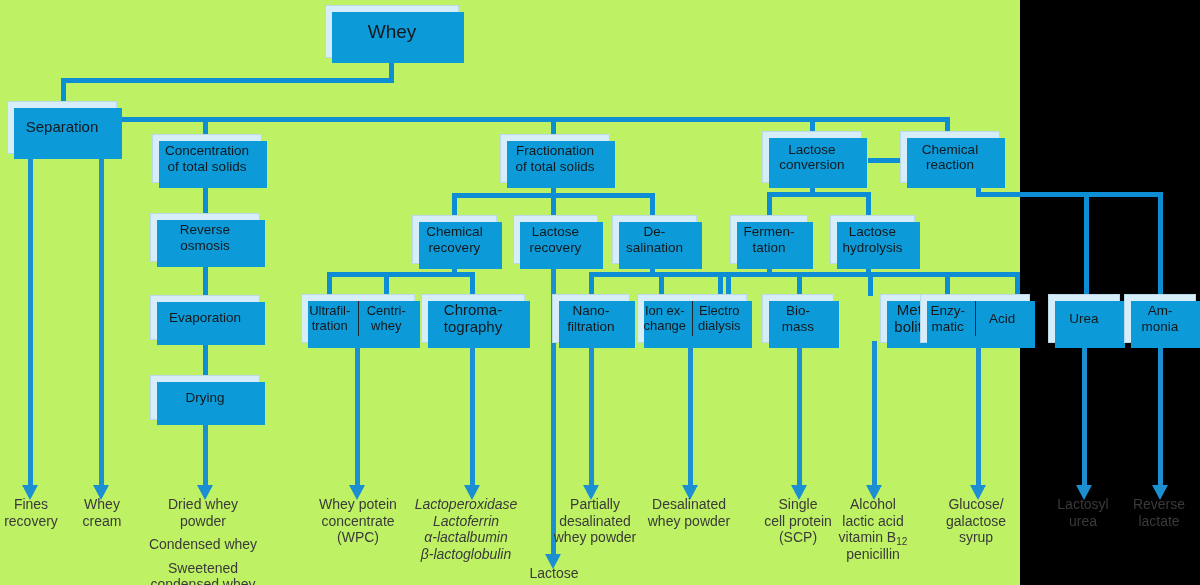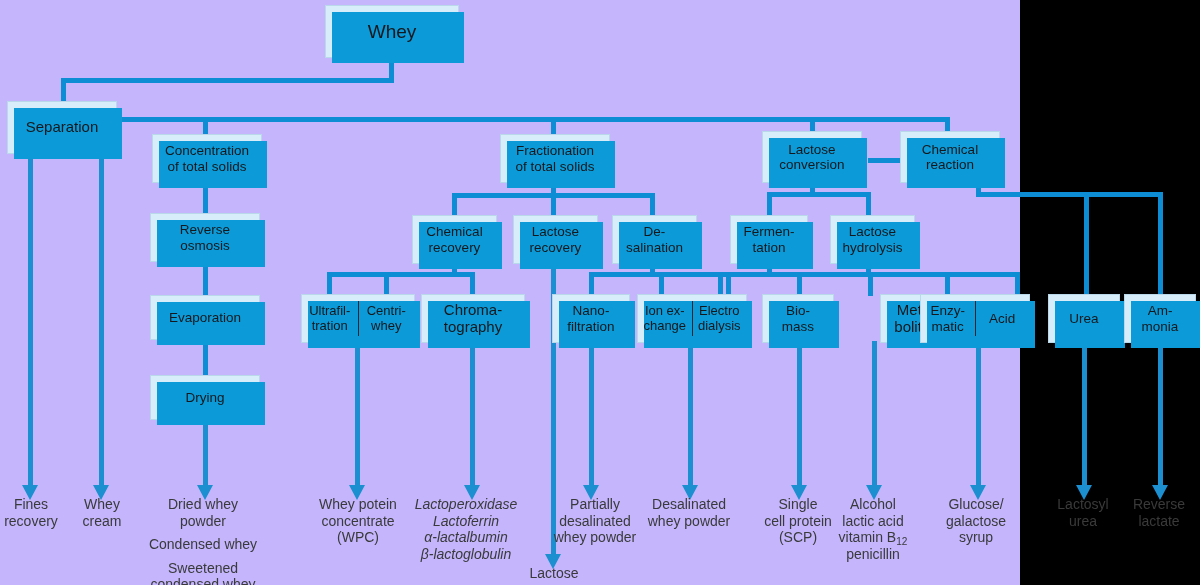--- a/index.html
+++ b/index.html
@@ -1,17 +1,17 @@
 <!DOCTYPE html>
 <html><head>
 <meta charset="utf-8">
 <style>
   html,body{margin:0;padding:0;background:#000;}
   body{width:1200px;height:585px;overflow:hidden;font-family:"Liberation Sans",sans-serif;}
-  #stage{position:relative;width:1020px;height:585px;background:#c4b5fd;}
+  #stage{position:relative;width:1020px;height:585px;background:#bef264;}
 
   
   .ln{position:absolute;background:#0c8dd4;}
 
   
   .box{
     position:absolute;
     background:#d7edf9;
     border:1px solid #b9d8ea;
     box-sizing:border-box;

